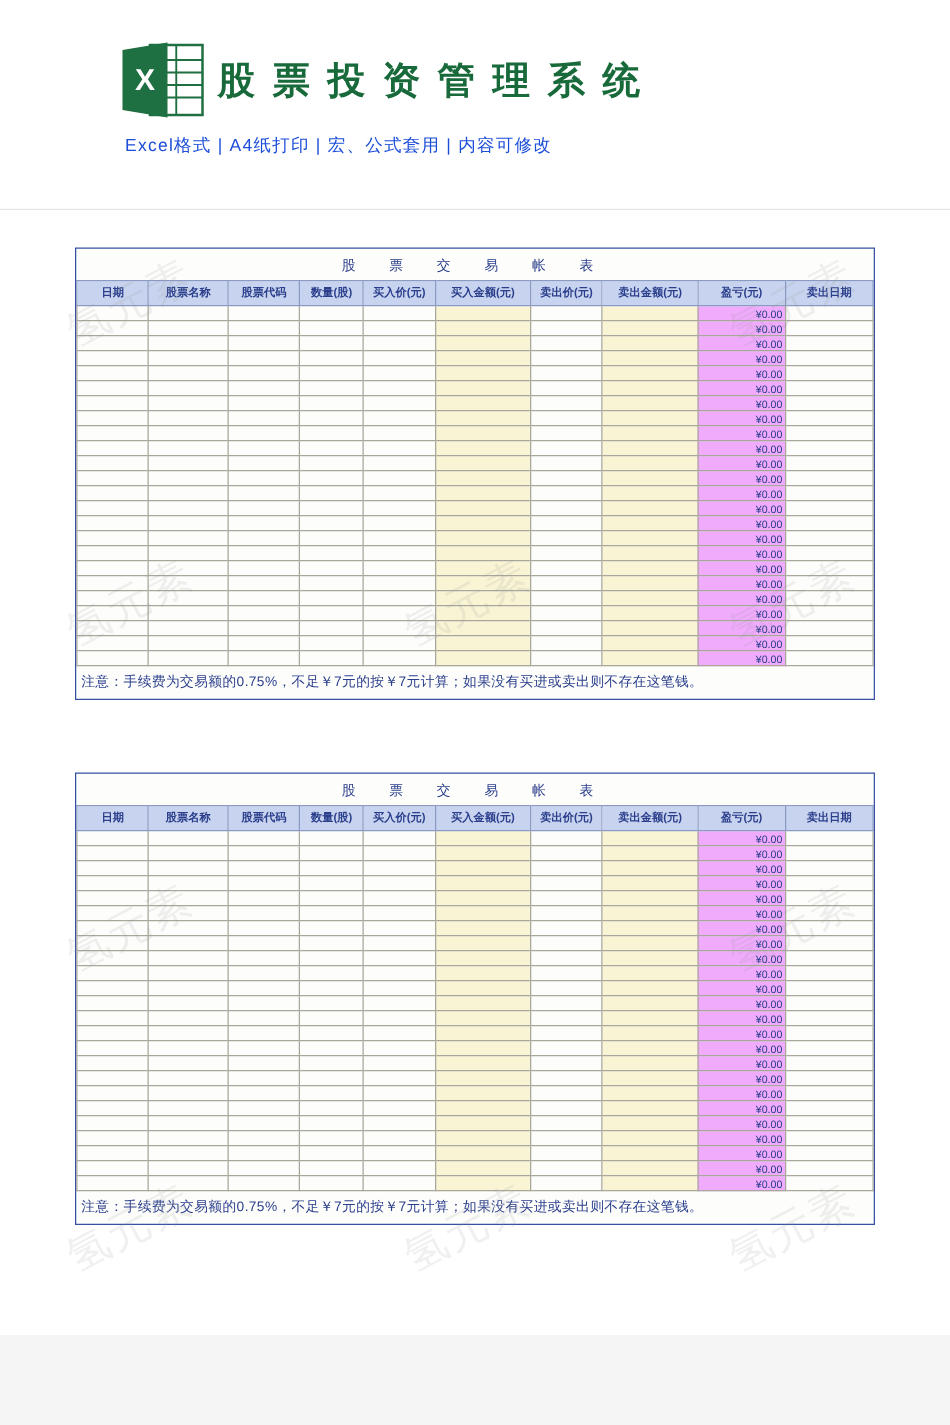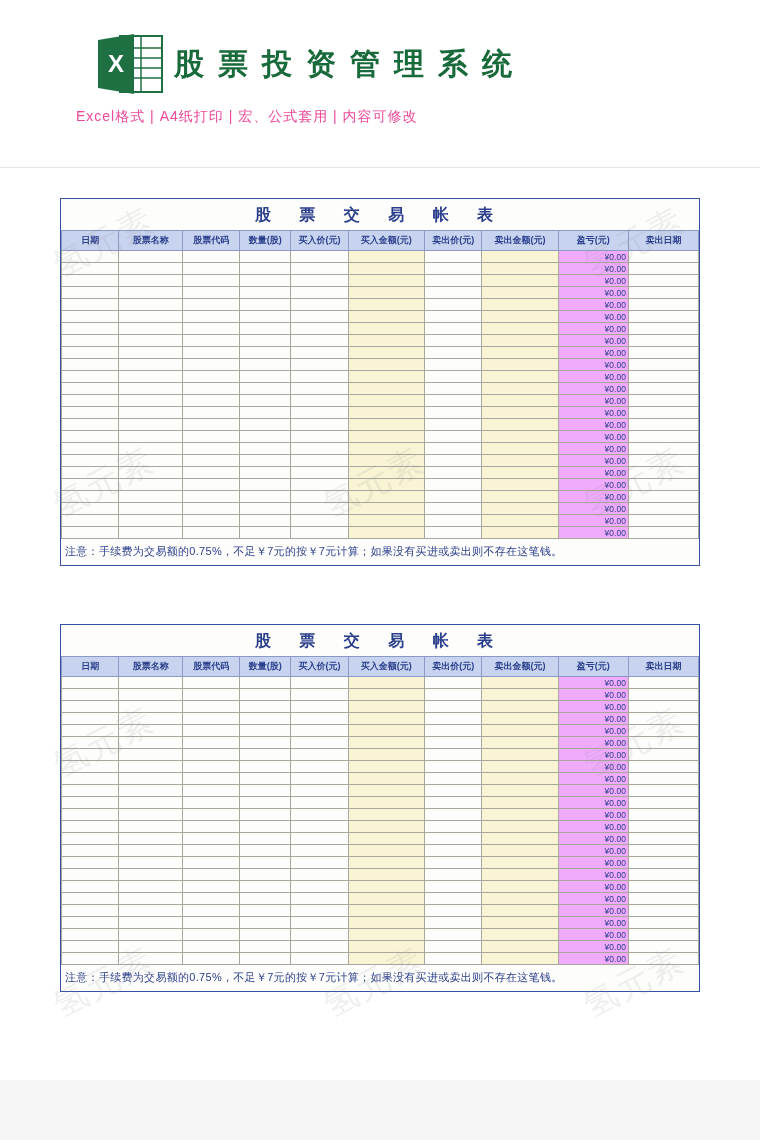--- a/index.html
+++ b/index.html
@@ -31,42 +31,42 @@
   .main-title {
     color: #186a3b;
     font-size: 30px;
     font-weight: 700;
     letter-spacing: 14px;
     margin-left: 8px;
     white-space: nowrap;
   }
   .sub-row {
     margin-top: 12px;
-    padding-left: 76px;
-    color: #ec4899;
+    padding-left: 100px;
+    color: #1d4ed8;
     font-size: 14px;
     letter-spacing: 1px;
   }
   .preview-area {
     background: #ffffff;
     padding: 30px 60px 30px 60px;
   }
   .sheet {
     border: 1px solid #3651a3;
     background: #fdfdfb;
     margin-bottom: 58px;
     position: relative;
   }
   .sheet-title {
     text-align: center;
     color: #2a3e8c;
-    font-size: 16px;
+    font-size: 11px;
     letter-spacing: 12px;
     padding: 6px 0 4px 0;
-    font-weight: 700;
+    font-weight: 400;
   }
   table.stk {
     width: 100%;
     border-collapse: collapse;
     table-layout: fixed;
   }
   table.stk th {
     background: #c8d4ef;
     color: #2a3e8c;
     font-size: 9px;

